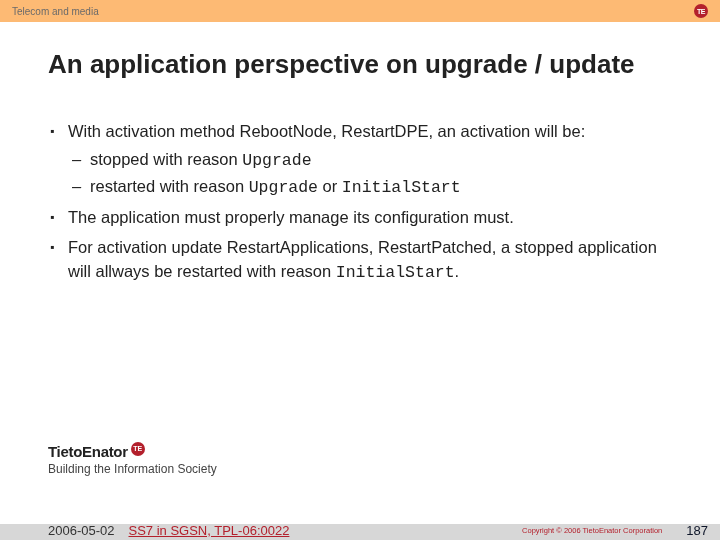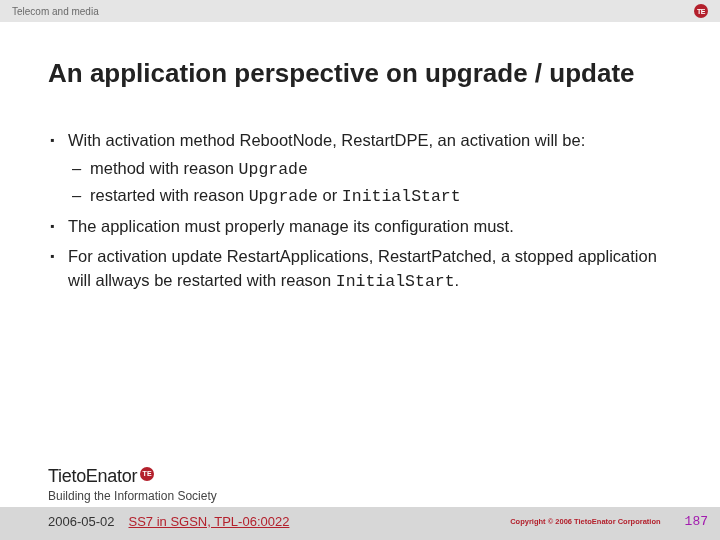--- a/index.html
+++ b/index.html
@@ -1,40 +1,40 @@
 <!DOCTYPE html>
 <html><head>
 <meta charset="utf-8">
 <style>
   * { box-sizing: border-box; margin: 0; padding: 0; }
   html, body { width: 720px; height: 540px; font-family: Arial, Helvetica, sans-serif; background: #fff; }
   .slide { width: 720px; height: 540px; position: relative; display: flex; flex-direction: column; }
-  .topbar { height: 22px; background: #e5e5e5; display: flex; align-items: center; padding: 0 12px; justify-content: space-between; }
+  .topbar { height: 22px; background: #fdba74; display: flex; align-items: center; padding: 0 12px; justify-content: space-between; }
   .topbar-label { font-size: 10px; color: #6a6a6a; }
   .te-badge { width: 14px; height: 14px; border-radius: 50%; background: #b3202c; color: #fff; font-size: 7px; display: flex; align-items: center; justify-content: center; font-weight: bold; letter-spacing: -0.5px; }
-  .title-area { padding: 36px 48px 10px 48px; }
+  .title-area { padding: 27px 48px 10px 48px; }
   .title { font-size: 26px; font-weight: bold; color: #222; line-height: 1.2; }
   .content { flex: 1; padding: 30px 48px 0 48px; font-size: 16.5px; color: #222; line-height: 1.45; }
   .bullets { list-style: none; }
   .bullets > li { position: relative; padding-left: 20px; margin-bottom: 6px; }
   .bullets > li::before { content: "▪"; position: absolute; left: 2px; top: 0; font-size: 12px; color: #222; line-height: 1.9; }
   .sub { list-style: none; margin-top: 4px; }
   .sub > li { position: relative; padding-left: 22px; margin-bottom: 2px; }
   .sub > li::before { content: "–"; position: absolute; left: 4px; top: 0; }
   .mono { font-family: "Courier New", Courier, monospace; margin-top: 26px; }
   .logo-row { padding: 0 48px 6px 48px; display: flex; align-items: center; gap: 1px; }
-  .logo-text { font-size: 18px; font-weight: normal; color: #222; letter-spacing: -0.3px; }
+  .logo-text { font-size: 15px; font-weight: bold; color: #222; letter-spacing: -0.3px; }
   .logo-dot { width: 14px; height: 14px; border-radius: 50%; background: #b3202c; margin-left: 2px; margin-top: -6px; display: inline-flex; align-items: center; justify-content: center; color:#fff; font-size:7px; font-weight:bold;}
   .tagline { font-size: 12px; color: #444; padding: 0 48px 4px 48px; margin-top:-4px;}
-  .footer { height: 33px; background: #d7d7d7; display: flex; align-items: center; padding: 0 12px 4px 48px; font-size: 13px; color: #333; gap: 14px; }
+  .footer { height: 16px; background: #d7d7d7; display: flex; align-items: center; padding: 0 12px 4px 48px; font-size: 13px; color: #333; gap: 14px; margin-top: 44px; }
   .footer .date { }
   .footer .ref { color: #b3202c; text-decoration: underline; }
   .footer-spacer { flex: 1; }
-  .copyright { font-size: 7.5px; color: #b3202c; font-weight: bold; text-align: center; }
-  .pagenum { font-size: 13px; color: #a21caf; margin-left: 10px; font-family: Liberation Mono, monospace; }
+  .copyright { font-size: 7.5px; color: #b3202c; font-weight: normal; text-align: center; }
+  .pagenum { font-size: 13px; color: #0f172a; margin-left: 10px; }
 </style>
 </head>
 <body>
 
 <div class="slide">
 
   <div class="topbar">
     <span class="topbar-label">Telecom and media</span>
     <span class="te-badge">TE</span>
   </div>
@@ -42,21 +42,21 @@
   <div class="title-area">
     <h1 class="title">An application perspective on upgrade / update</h1>
   </div>
 
   <div class="content">
     <ul class="bullets">
       <li>
         <span>With activation method RebootNode, RestartDPE, an activation will be:</span>
         <ul class="sub">
           <li>
-            <span>method with reason </span><span class="mono">Upgrade</span>
+            <span>stopped with reason </span><span class="mono">Upgrade</span>
           </li>
           <li>
             <span>restarted with reason </span><span class="mono">Upgrade</span><span> or </span><span class="mono">InitialStart</span>
           </li>
         </ul>
       </li>
       <li>
         <span>The application must properly manage its configuration must.</span>
       </li>
       <li>

